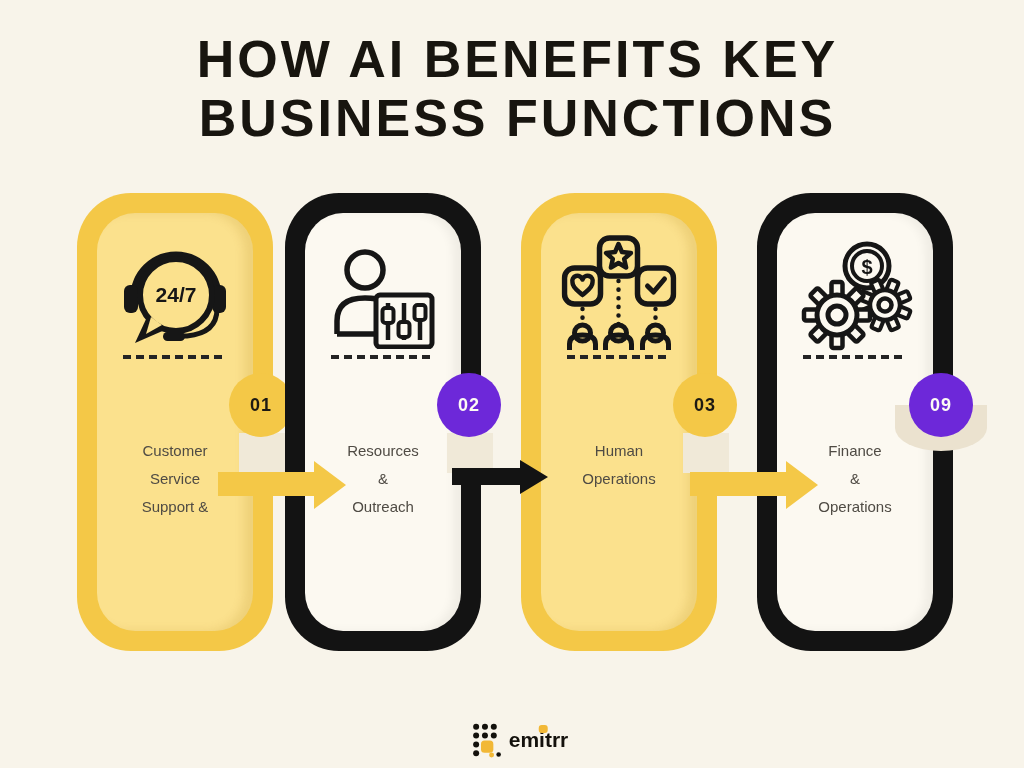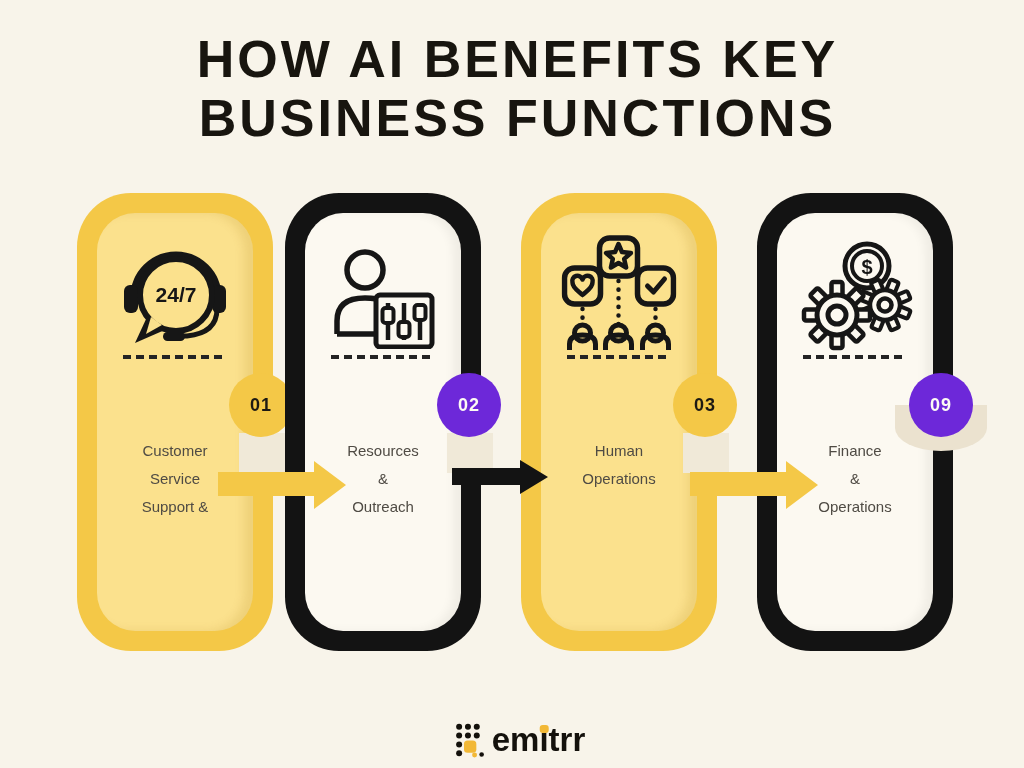--- a/index.html
+++ b/index.html
@@ -48,21 +48,21 @@
   }
   .label span{display:block;}
   
   .arrow{position:absolute;}
   .arrow svg{display:block;}
   
   .logo{
     position:absolute;top:722px;left:50%;transform:translateX(calc(-50% + 8px));
     display:flex;align-items:center;gap:7px;
   }
-  .logo-text{font-size:33px;font-weight:bold;color:#14110c;letter-spacing:0px;line-height:36px;}
+  .logo-text{font-size:21px;font-weight:bold;color:#14110c;letter-spacing:0px;line-height:36px;}
   .logo-i{position:relative;display:inline-block;}
   .logo-i::after{
     content:"";position:absolute;top:3px;left:0;width:9px;height:8px;
     border-radius:3px;background:#f2b836;
   }
 </style>
 </head>
 <body>
 
 <div class="canvas">

